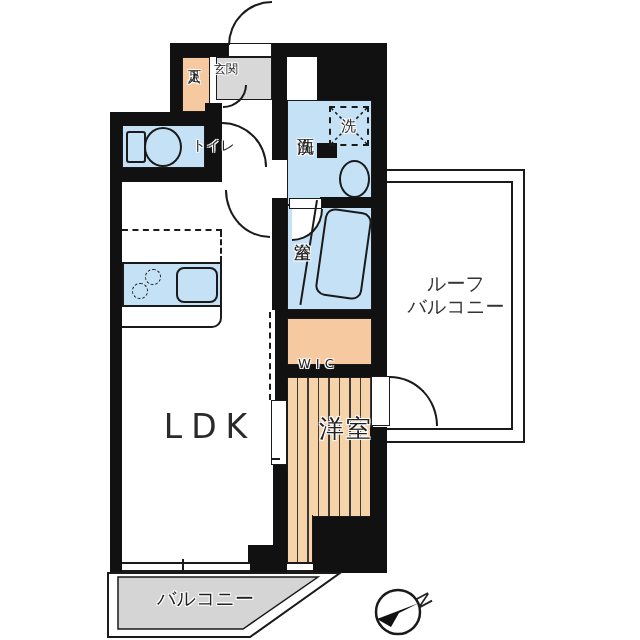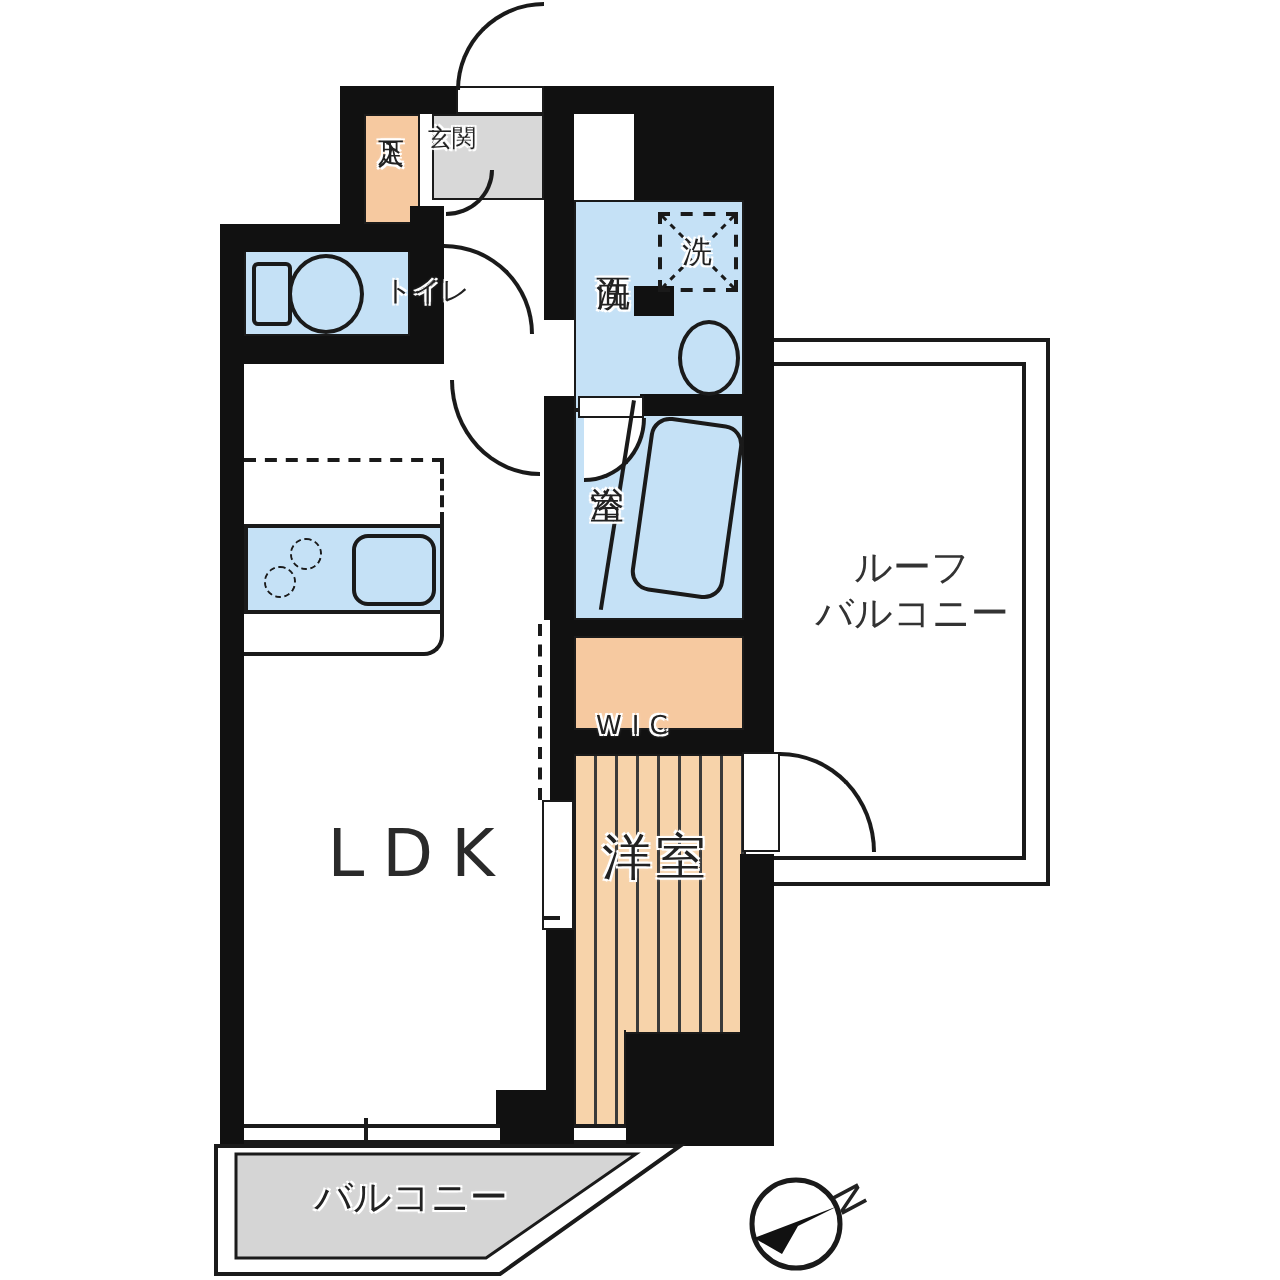--- a/index.html
+++ b/index.html
@@ -110,19 +110,19 @@
   </svg>
   <div class="lbl" style="left:417px;top:589px;font-size:19px;transform:rotate(62deg);text-shadow:none;">N</div>
 
   <div class="lbl vert" style="left:185px;top:60px;height:52px;font-size:13px;">下足入</div>
   <div class="lbl" style="left:214px;top:61px;font-size:12px;">玄関</div>
   <div class="lbl" style="left:192px;top:137px;font-size:14px;">トイレ</div>
   <div class="lbl vert" style="left:295px;top:125px;height:64px;font-size:17px;">洗面</div>
   <div class="lbl" style="left:341px;top:117px;font-size:15px;">洗</div>
   <div class="lbl vert" style="left:292px;top:230px;height:62px;font-size:17px;">浴室</div>
   <div class="lbl" style="left:298px;top:328px;font-size:13px;letter-spacing:5px;margin-top:28px;">WIC</div>
-  <div class="lbl" style="left:301px;top:412px;font-size:25px;letter-spacing:2px;">洋室</div>
+  <div class="lbl" style="left:319px;top:412px;font-size:25px;letter-spacing:2px;">洋室</div>
   <div class="lbl" style="left:400px;top:271px;width:112px;font-size:19px;text-align:center;color:#333;">ルーフ</div>
   <div class="lbl" style="left:150px;top:407px;width:120px;font-size:33px;letter-spacing:9px;text-align:center;color:#2a2a2a;text-shadow:none;">LDK</div>
   <div class="lbl" style="left:400px;top:294px;width:112px;font-size:19px;text-align:center;color:#333;">バルコニー</div>
   <div class="lbl" style="left:148px;top:586px;width:115px;font-size:19px;text-align:center;">バルコニー</div>
 
 </div>
 
 </body></html>

